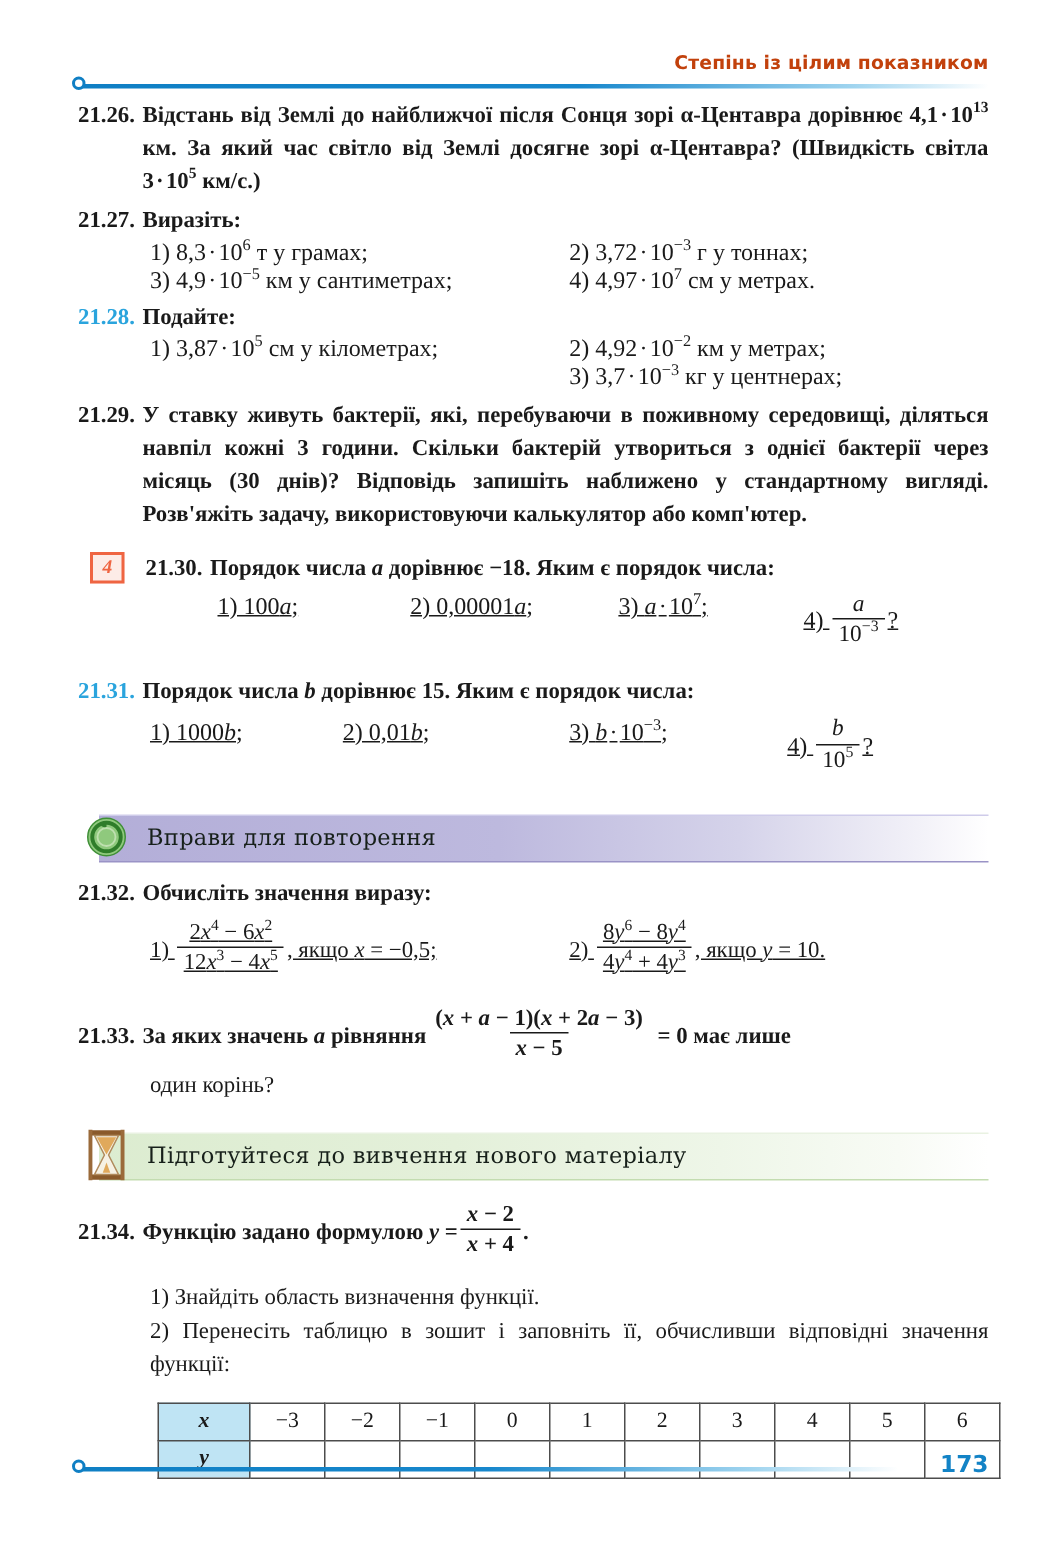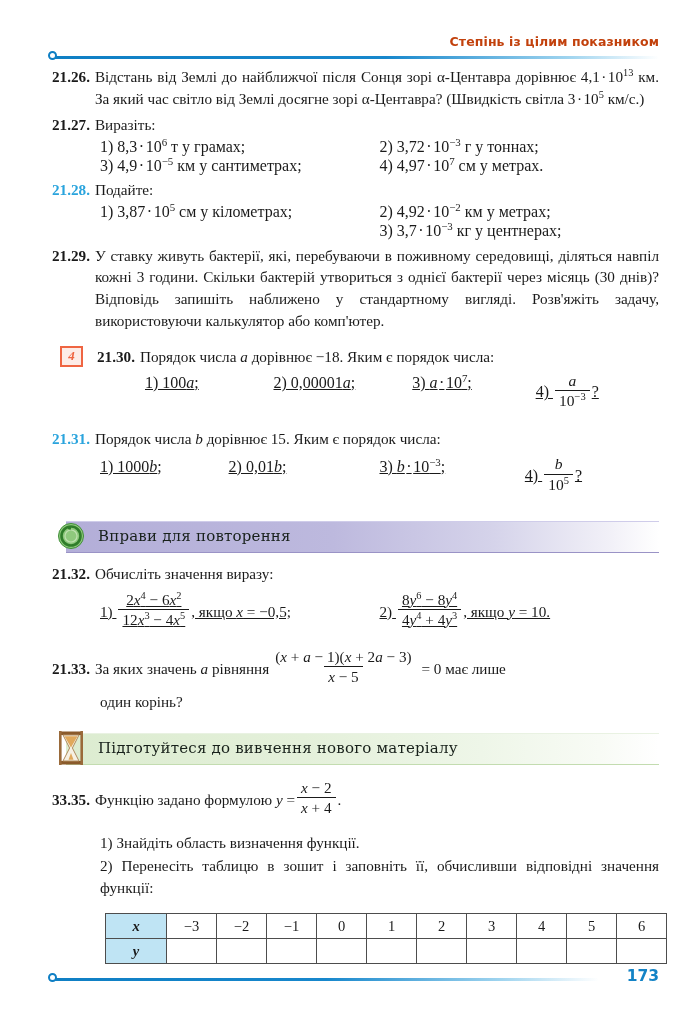--- a/index.html
+++ b/index.html
@@ -76,21 +76,21 @@
     line-height: 1.44;
   }
   .ex-num {
     flex: 0 0 auto;
     font-weight: bold;
     white-space: nowrap;
     padding-right: 5px;
     font-size: 15.2px;
   }
   .ex-num.blue { color: #2aa4dd; }
-  .ex-body { flex: 1 1 auto; }
+  .ex-body { flex: 1 1 auto; font-weight: bold; }
   .just { text-align: justify; text-justify: inter-word; }
 
   
   .opts {
     display: flex;
     margin-top: 1px;
     padding-left: 48px;
     justify-content: flex-end;
   }
   .opts .col { flex: 0 0 50%; }
@@ -384,21 +384,21 @@
           <path d="M6.5 5.2 L19.5 5.2 L13 16.6 Z" fill="#e0a95c"></path>
           <path d="M10.5 28.8 L15.5 28.8 L13 22 Z" fill="#e0a95c"></path>
           <rect x="1" y="0" width="2.6" height="34" fill="#9a6a3a"></rect>
           <rect x="22.4" y="0" width="2.6" height="34" fill="#9a6a3a"></rect>
         </svg>
       </div>
       <div class="banner-text">Підготуйтеся до вивчення нового матеріалу</div>
     </div>
 
     <div class="ex" style="margin-top:18px;align-items:center">
-      <div class="ex-num">33.35.</div>
+      <div class="ex-num">21.34.</div>
       <div class="ex-body" style="display:flex;align-items:center">
         <span>Функцію задано формулою&nbsp;<span class="mi">y</span>&nbsp;=</span>
         <span class="frac">
           <span class="num"><span class="mi">x</span> − 2</span>
           <span class="den"><span class="mi">x</span> + 4</span>
         </span>
         <span>.</span>
       </div>
     </div>
     <div style="padding-left:48px;margin-top:14px;font-size:15.2px;line-height:1.44">1) Знайдіть область визначення функції.</div>

